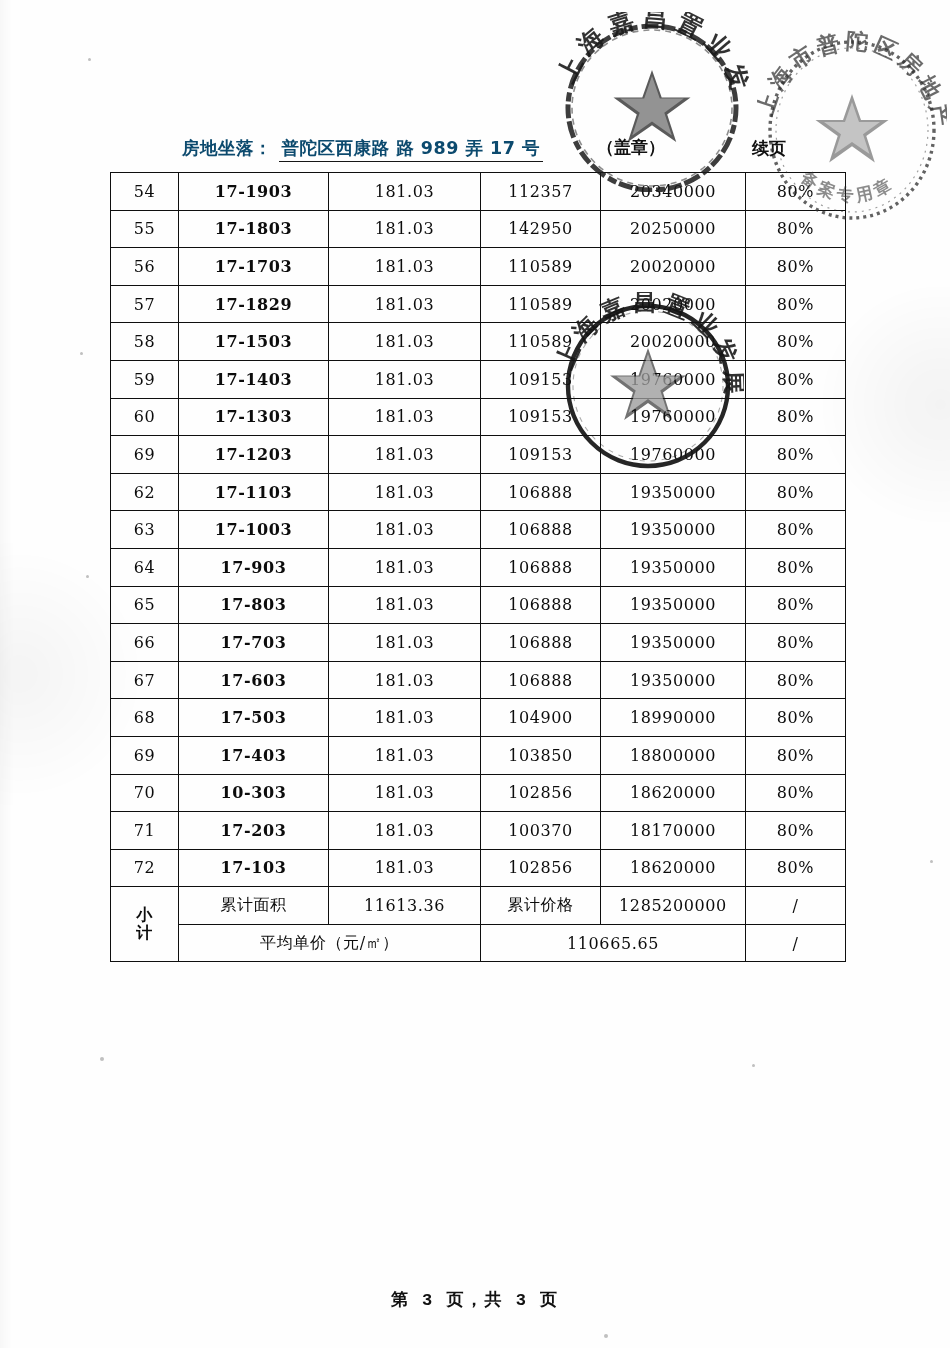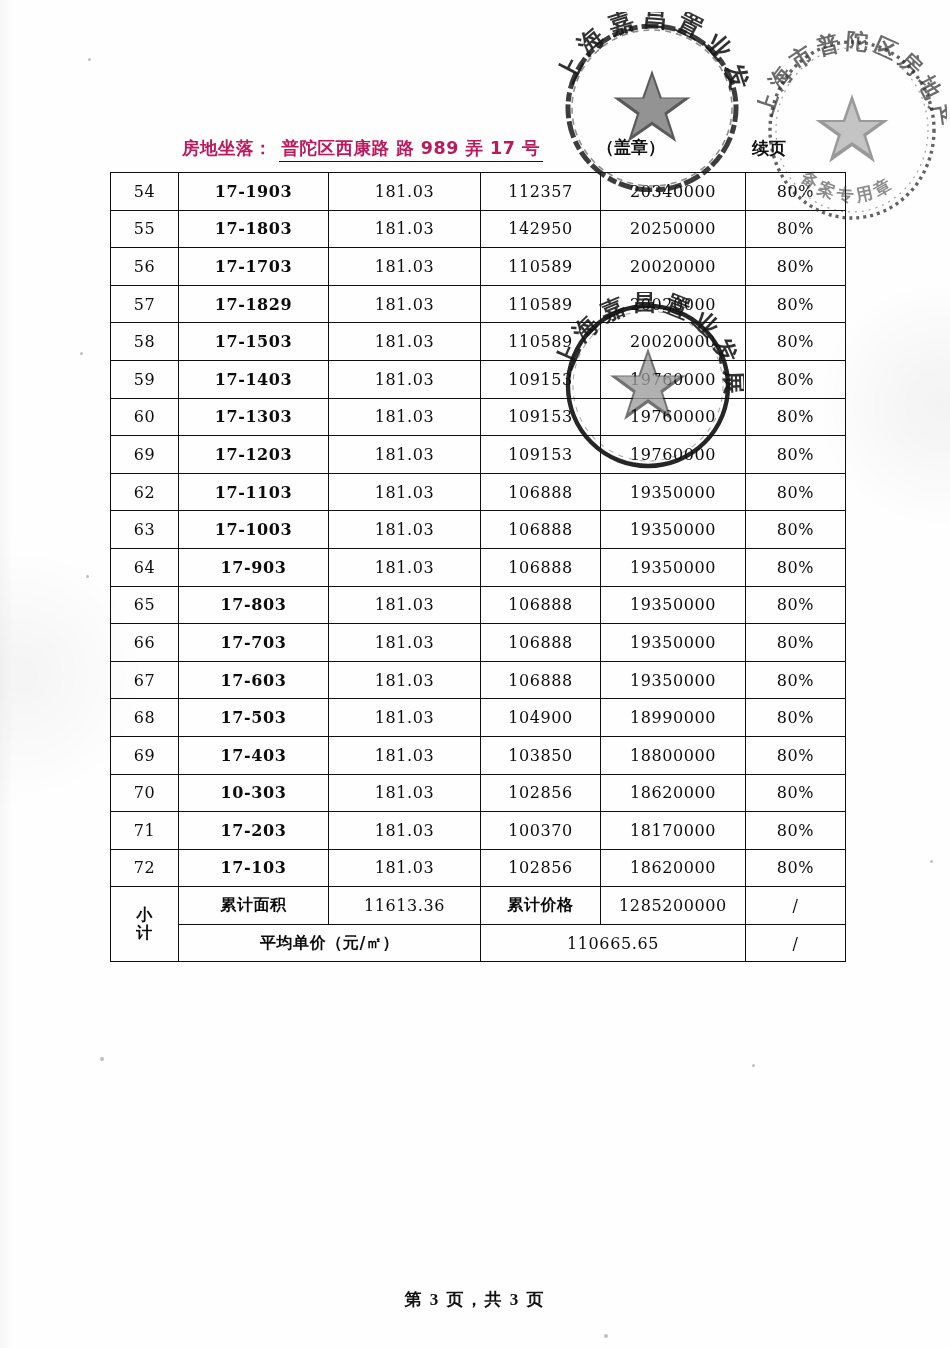--- a/index.html
+++ b/index.html
@@ -50,21 +50,21 @@
   }
   .header-title {
     position: absolute;
     left: 182px;
     top: 0;
     font-family: "DejaVu Sans", "Liberation Sans", sans-serif;
     font-weight: 700;
     font-size: 17.5px;
     letter-spacing: .5px;
     white-space: nowrap;
-    color: #be185d;
+    color: #0c4a6e;
   }
   .header-title .addr {
     border-bottom: 1.6px solid #161616;
     padding: 0 3px 1px 3px;
     display: inline-block;
   }
   .header-seal-note {
     position: absolute;
     left: 597px;
     top: 0;
@@ -126,21 +126,21 @@
   
   td.subtotal-label {
     font-family: "DejaVu Sans", "Liberation Sans", sans-serif;
     font-weight: 700;
     font-size: 20px;
     line-height: 1.18;
     letter-spacing: 1px;
   }
   td.sum-label {
     font-family: "DejaVu Sans", "Liberation Sans", sans-serif;
-    font-weight: 700;
+    font-weight: 400;
     font-size: 17px;
     letter-spacing: 1px;
   }
   td.sum-value {
     font-size: 16px;
     letter-spacing: .5px;
     margin-left: 28px;
   }
   td.slash {
     font-size: 19px;
@@ -148,21 +148,21 @@
   }
   tr.summary-row td { height: 41px; }
   tr.summary-row-2 td { height: 41px; }
 
   
   #page-footer {
     position: absolute;
     left: 0; right: 0;
     top: 1288px;
     text-align: center;
-    font-family: Liberation Serif, serif;
+    font-family: Liberation Mono, monospace;
     font-weight: 700;
     font-size: 17px;
     letter-spacing: 2px;
     color: #111;
   }
 
   
   .seal {
     position: absolute;
     border-radius: 50%;

